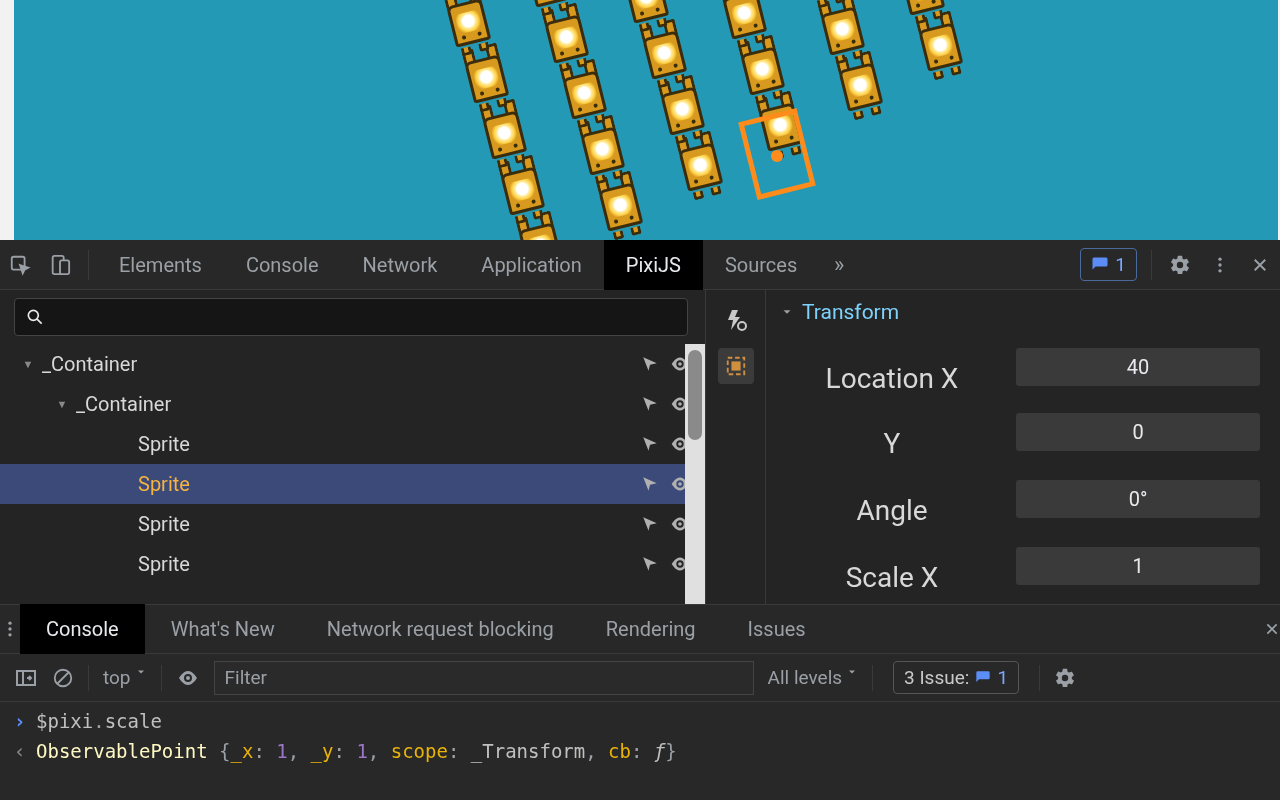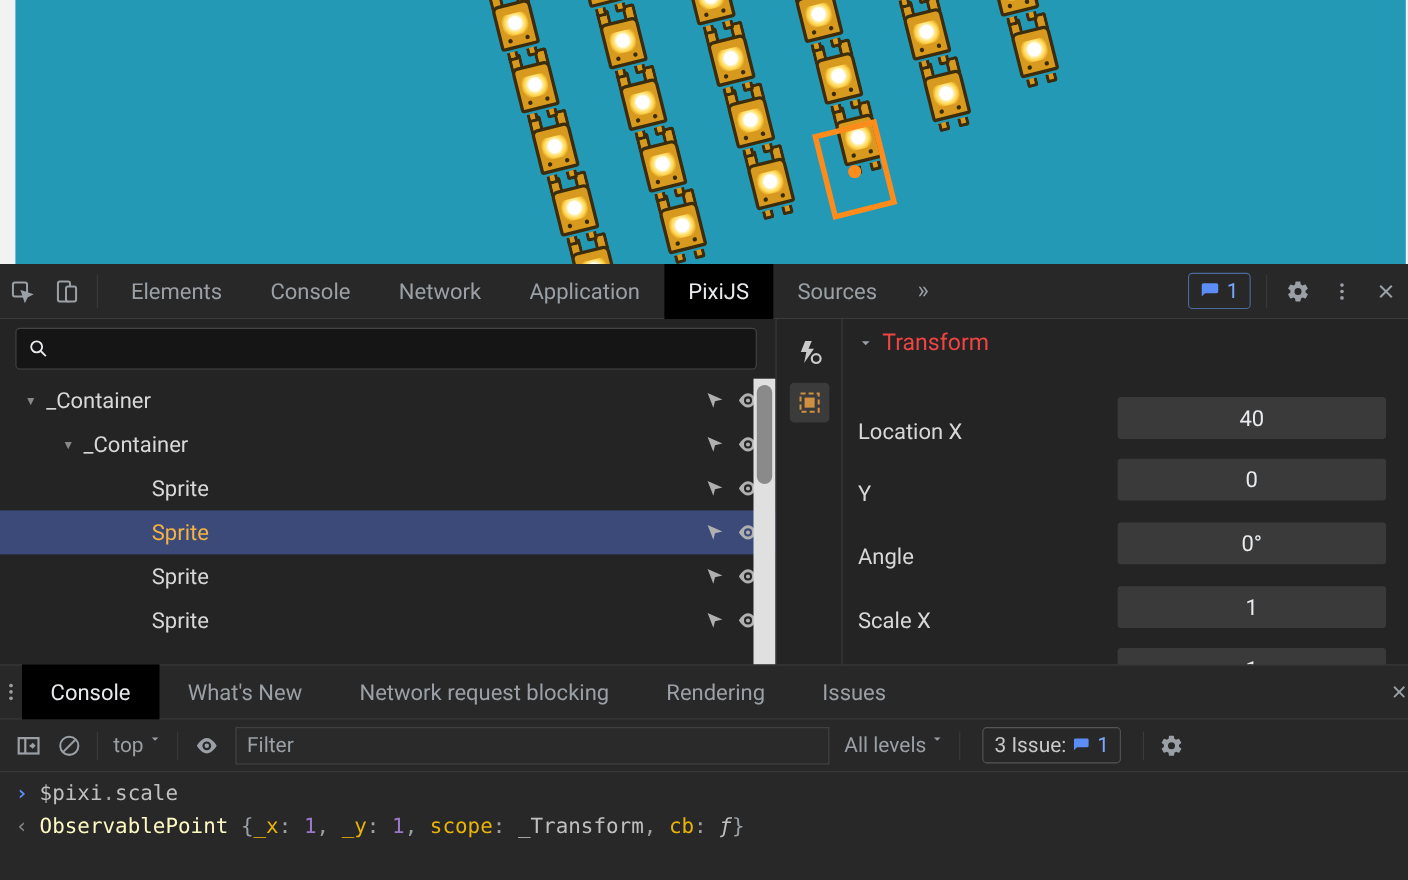--- a/index.html
+++ b/index.html
@@ -208,34 +208,34 @@
 }
 .overlay-btn.active { background: #3b3b3b; }
 .pixi-right {
   flex: 1;
   padding: 10px 20px 10px 14px;
   overflow: hidden;
 }
 .section-header {
   display: flex; align-items: center; gap: 8px;
   font-size: 21px;
-  color: #ef4444;
-  margin-bottom: 32px;
+  color: #7dd3fc;
+  margin-bottom: 14px;
 }
 .prop-row {
   display: flex;
   align-items: center;
   justify-content: flex-end;
   gap: 12px;
   margin-bottom: 8px;
 }
 .prop-label {
-  font-size: 20px;
+  font-size: 28px;
   color: #d8d8d8;
-  text-align: left;
+  text-align: center;
   flex: 1;
   margin-top: 24px;
 }
 .prop-sublabel { color: #d8d8d8; }
 .prop-input {
   width: 244px;
   height: 38px;
   background: #3a3a3a;
   border-radius: 3px;
   display: flex; align-items: center; justify-content: center;

